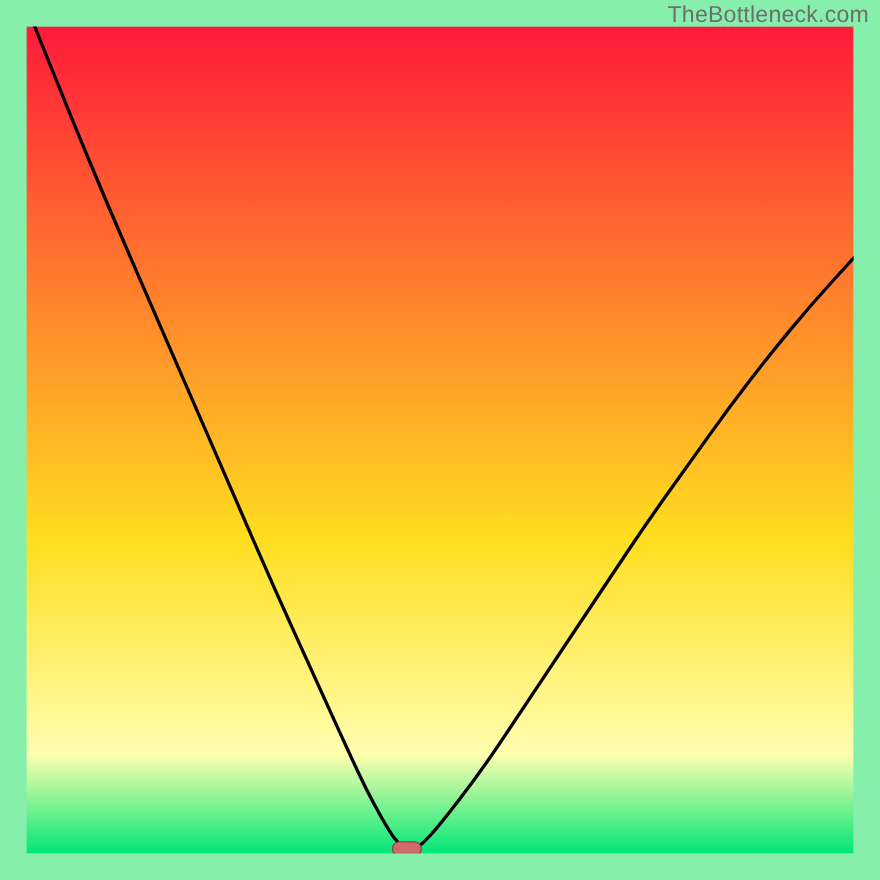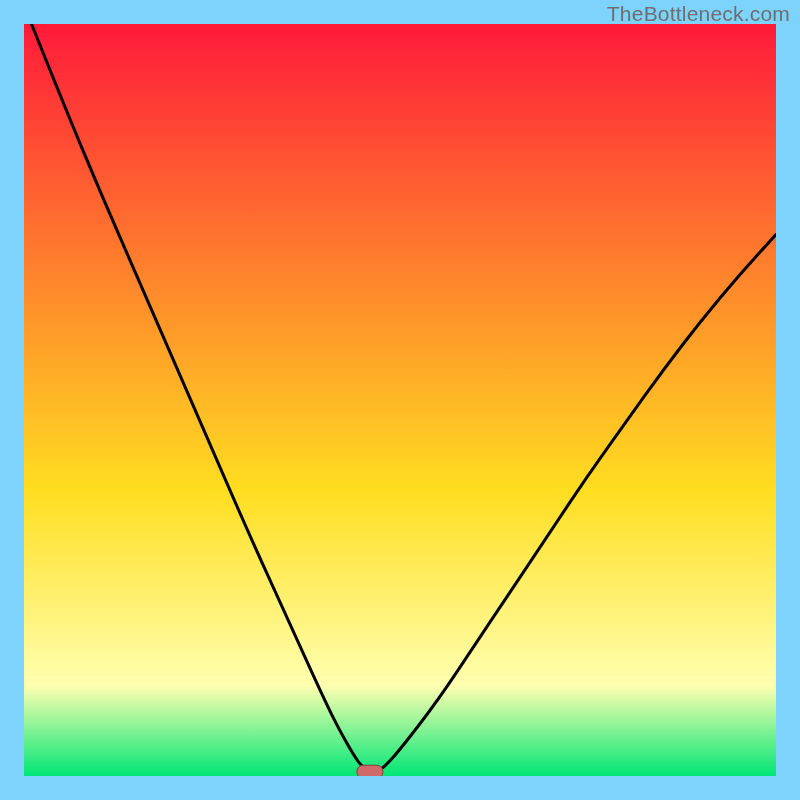--- a/index.html
+++ b/index.html
@@ -8,21 +8,21 @@
     width: 800px;
     height: 800px;
     overflow: hidden;
     background: #000;
     font-family: Arial, Helvetica, sans-serif;
   }
   .frame {
     position: relative;
     width: 800px;
     height: 800px;
-    background: #7dd3fc;
+    background: #86efac;
   }
   .plot-area {
     position: absolute;
     left: 24px;
     top: 24px;
     width: 752px;
     height: 752px;
   }
   .plot-area svg {
     display: block;

